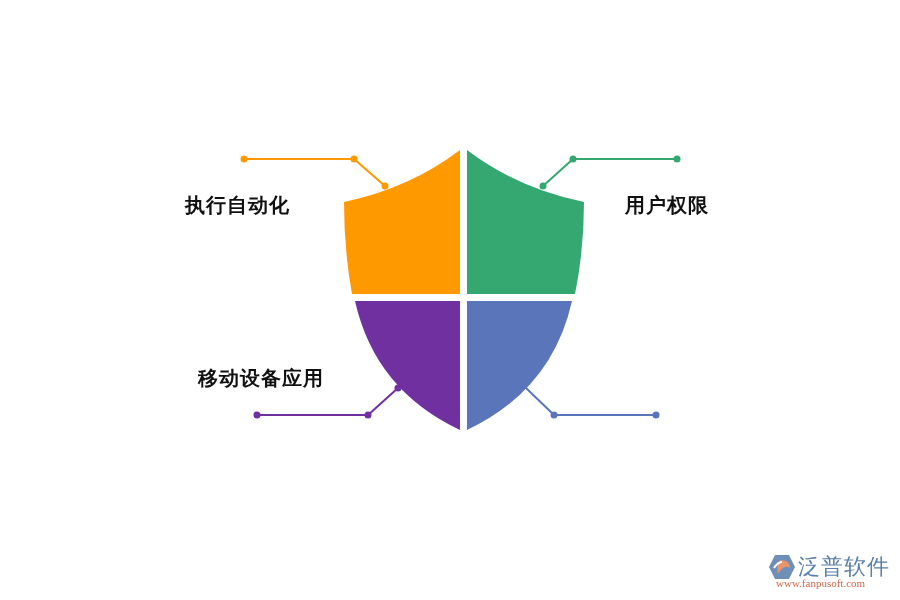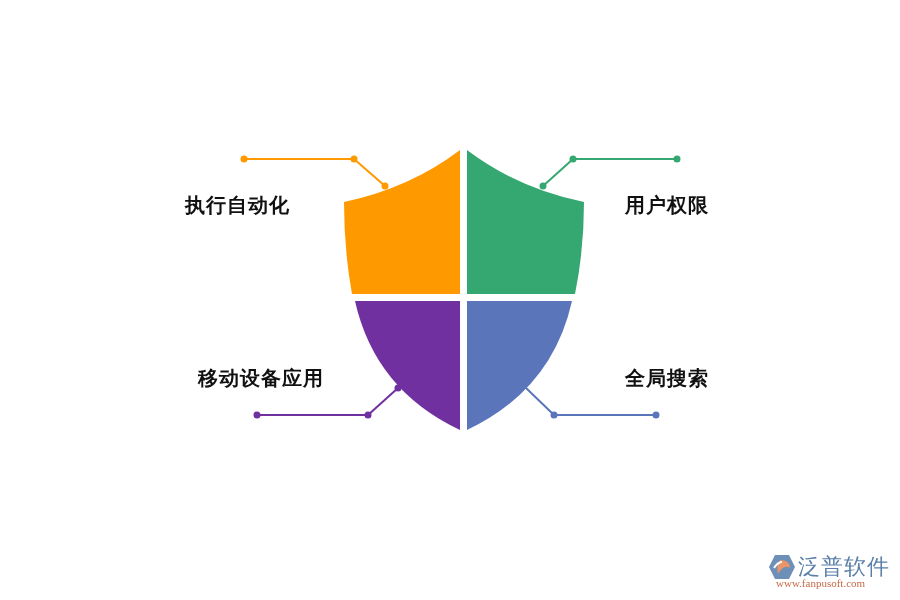--- a/index.html
+++ b/index.html
@@ -52,21 +52,20 @@
       <line x1="656" y1="415" x2="554" y2="415"></line>
       <line x1="554" y1="415" x2="526" y2="388"></line>
       <circle cx="656" cy="415" r="3.5" stroke="none"></circle>
       <circle cx="554" cy="415" r="3.5" stroke="none"></circle>
     </g>
   </svg>
 
   <div class="label" style="left:185px; top:192px;">执行自动化</div>
   <div class="label" style="left:625px; top:192px;">用户权限</div>
   <div class="label" style="left:198px; top:365px;">移动设备应用</div>
-  <div class="label" style="left:625px; top:365px;">全局搜索</div>
 </div>
 
 <div class="logo">
   <svg width="28" height="26" viewBox="0 0 28 26" style="position:absolute;left:0;top:2px;">
     <polygon points="7,1 21,1 27,13 21,25 7,25 1,13" fill="#6d8fb8"></polygon>
     <path d="M12,6 Q22,6 22,14 Q16,10 10,20 Q8,12 12,6 Z" fill="#e8956a"></path>
     <path d="M6,14 Q10,8 14,8" stroke="#ffffff" stroke-width="2" fill="none"></path>
   </svg>
   <span class="logo-name">泛普软件</span>
   <span class="logo-url">www.fanpusoft.com</span>

